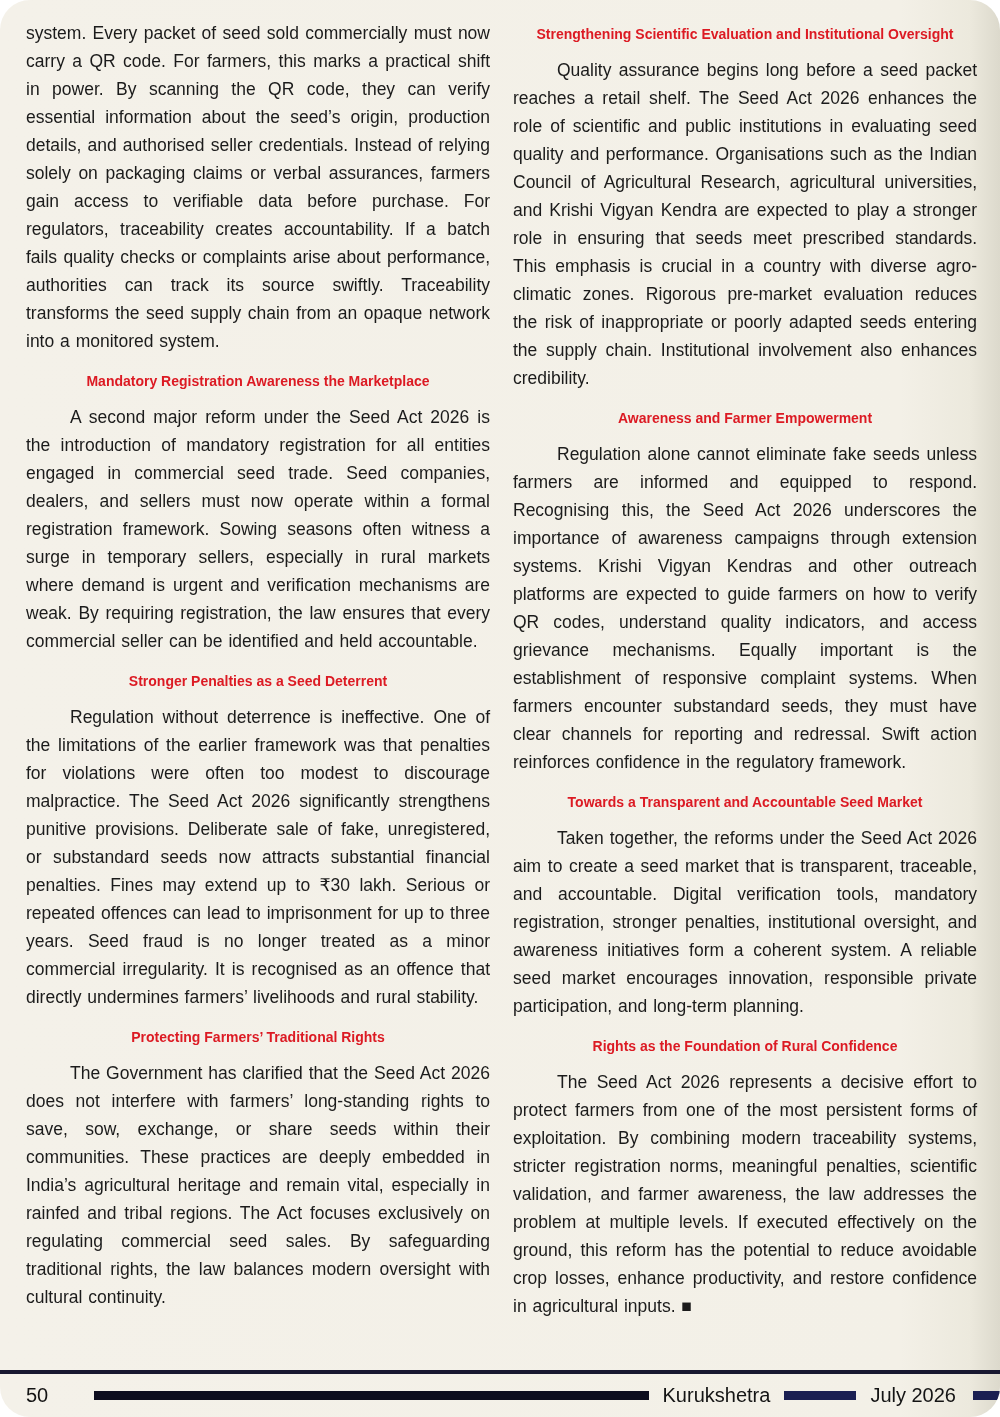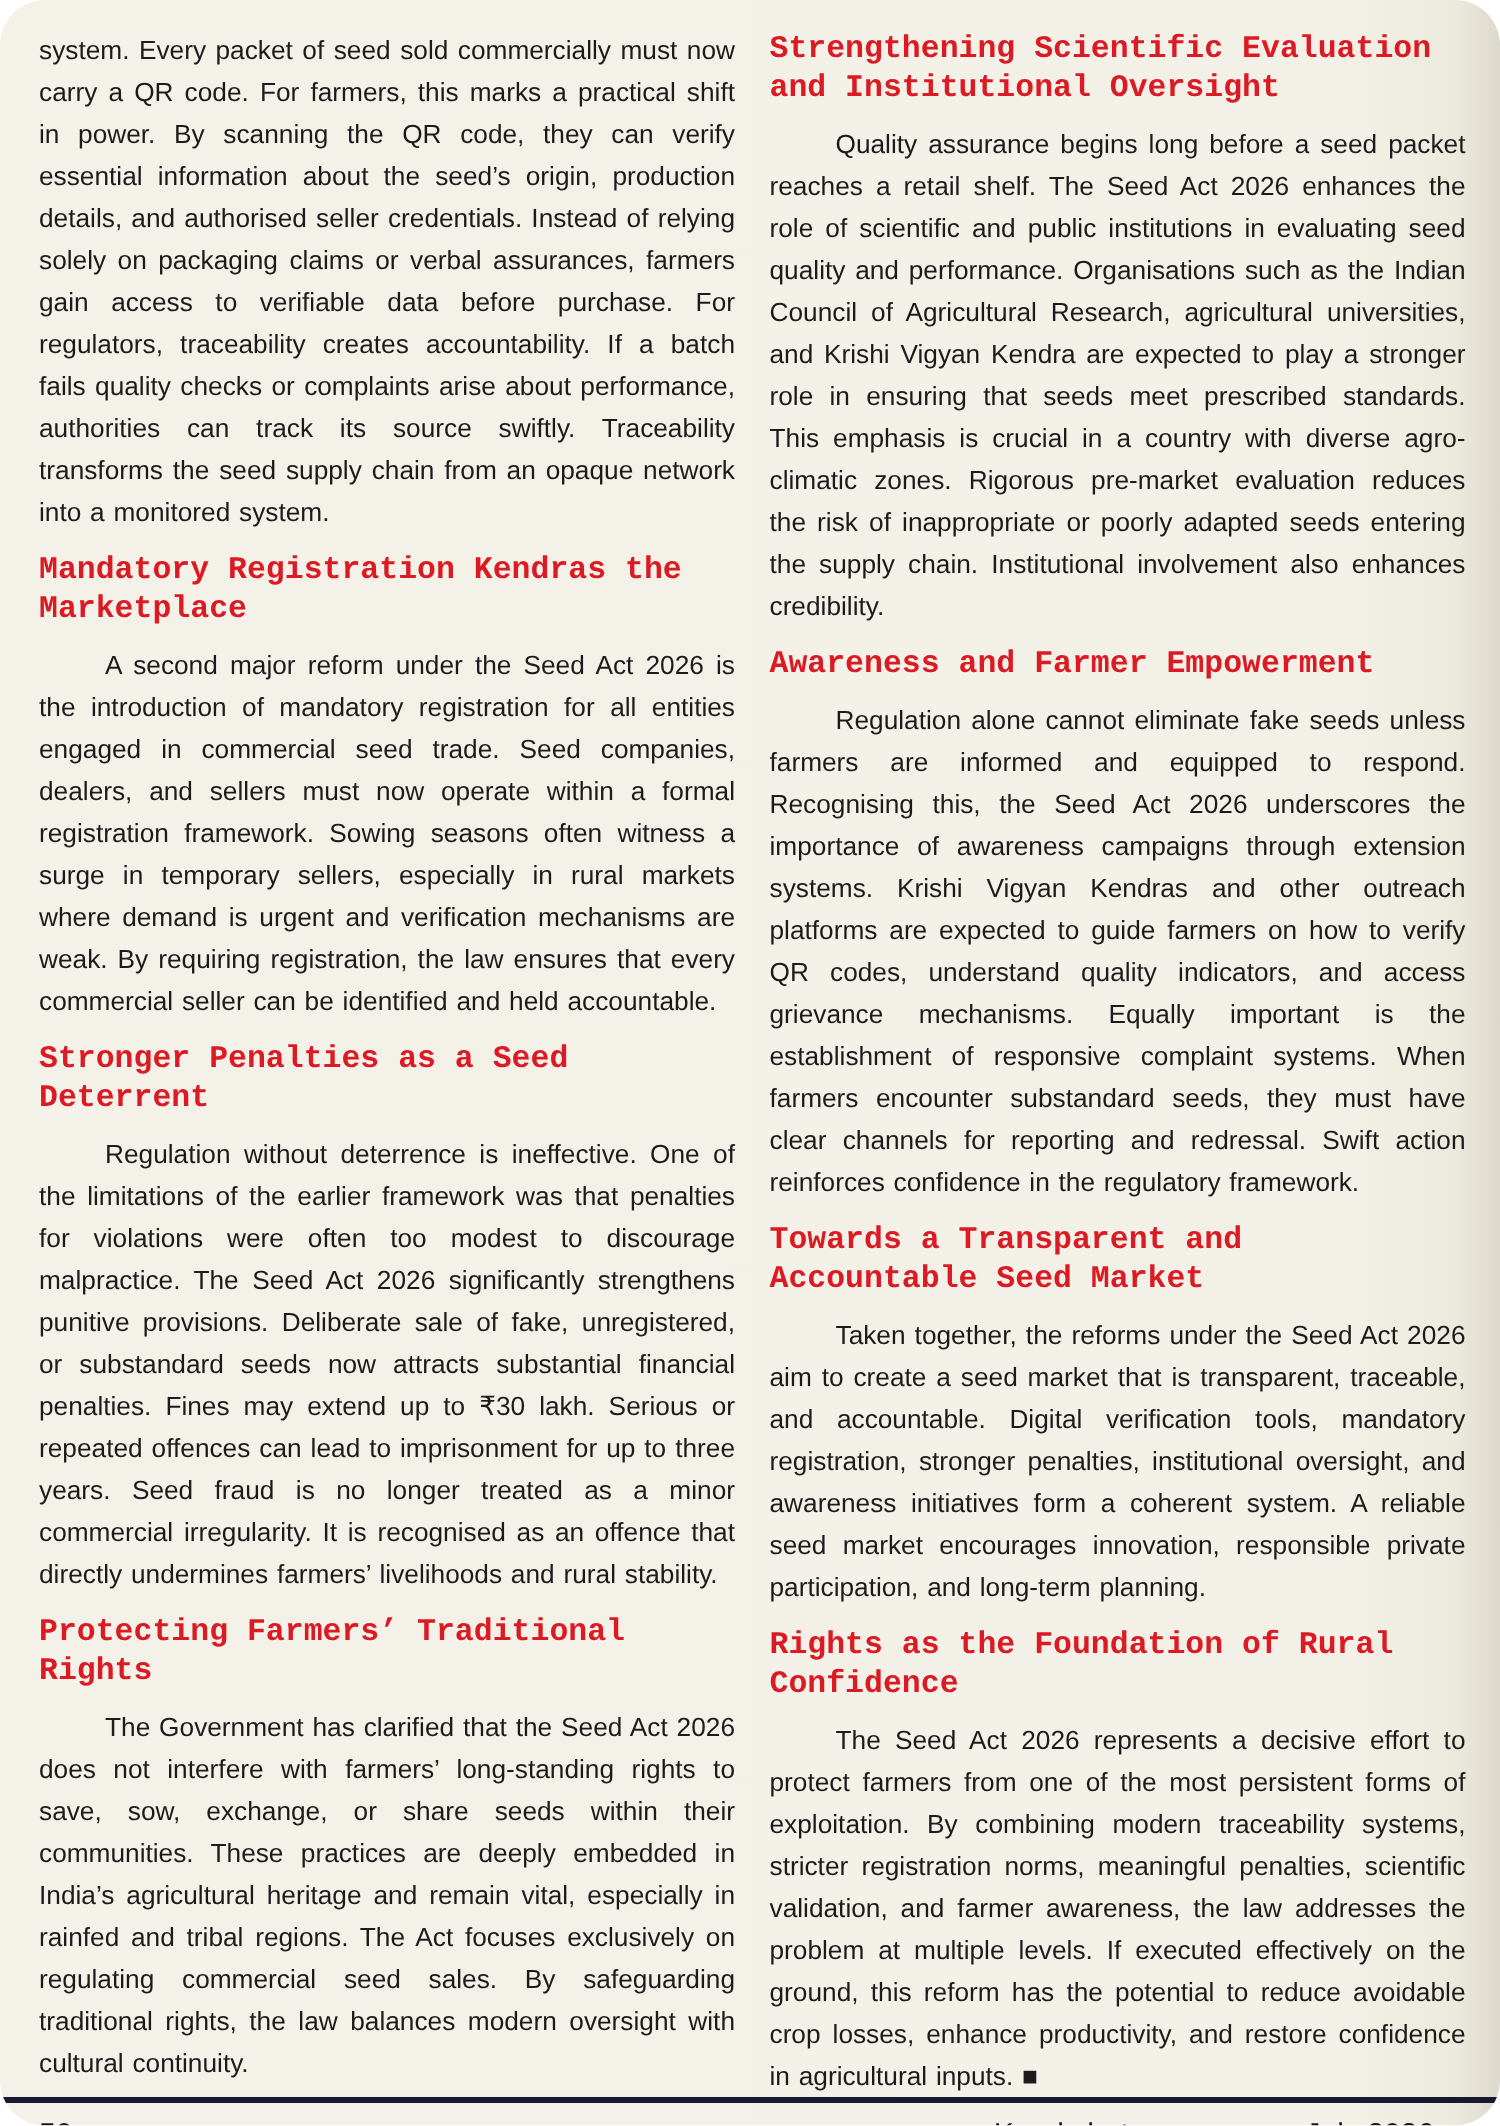--- a/index.html
+++ b/index.html
@@ -35,26 +35,25 @@
     margin: 0;
     font-size: 17.5px;
     line-height: 28px;
     text-align: justify;
     color: #1b1b1b;
     word-spacing: 1px;
   }
   .para.indent { text-indent: 44px; }
   .heading {
     margin: 13px 0 9px 0;
-    font-size: 21px;
+    font-size: 14px;
     line-height: 26px;
     font-weight: bold;
-    text-align: left;
+    text-align: center;
     color: #dc1a23;
-    font-family: Liberation Mono, monospace;
   }
   .col-right .heading.first { margin-top: 2px; }
   .footer-rule {
     height: 4px;
     background: #181830;
     width: 100%;
   }
   .footer-row {
     display: flex;
     align-items: center;
@@ -73,21 +72,21 @@
 </style>
 </head>
 <body>
 
 <div class="page">
 
   <main class="content">
 
     <section class="col col-left">
       <p class="para">system. Every packet of seed sold commercially must now carry a QR code. For farmers, this marks a practical shift in power. By scanning the QR code, they can verify essential information about the seed’s origin, production details, and authorised seller credentials. Instead of relying solely on packaging claims or verbal assurances, farmers gain access to verifiable data before purchase. For regulators, traceability creates accountability. If a batch fails quality checks or complaints arise about performance, authorities can track its source swiftly. Traceability transforms the seed supply chain from an opaque network into a monitored system.</p>
-      <h2 class="heading">Mandatory Registration Kendras the Marketplace</h2>
+      <h2 class="heading">Mandatory Registration Awareness the Marketplace</h2>
       <p class="para indent">A second major reform under the Seed Act 2026 is the introduction of mandatory registration for all entities engaged in commercial seed trade. Seed companies, dealers, and sellers must now operate within a formal registration framework. Sowing seasons often witness a surge in temporary sellers, especially in rural markets where demand is urgent and verification mechanisms are weak. By requiring registration, the law ensures that every commercial seller can be identified and held accountable.</p>
       <h2 class="heading">Stronger Penalties as a Seed Deterrent</h2>
       <p class="para indent">Regulation without deterrence is ineffective. One of the limitations of the earlier framework was that penalties for violations were often too modest to discourage malpractice. The Seed Act 2026 significantly strengthens punitive provisions. Deliberate sale of fake, unregistered, or substandard seeds now attracts substantial financial penalties. Fines may extend up to ₹30 lakh. Serious or repeated offences can lead to imprisonment for up to three years. Seed fraud is no longer treated as a minor commercial irregularity. It is recognised as an offence that directly undermines farmers’ livelihoods and rural stability.</p>
       <h2 class="heading">Protecting Farmers’ Traditional Rights</h2>
       <p class="para indent">The Government has clarified that the Seed Act 2026 does not interfere with farmers’ long-standing rights to save, sow, exchange, or share seeds within their communities. These practices are deeply embedded in India’s agricultural heritage and remain vital, especially in rainfed and tribal regions. The Act focuses exclusively on regulating commercial seed sales. By safeguarding traditional rights, the law balances modern oversight with cultural continuity.</p>
     </section>
 
     <section class="col col-right">
       <h2 class="heading first">Strengthening Scientific Evaluation and Institutional Oversight</h2>
       <p class="para indent">Quality assurance begins long before a seed packet reaches a retail shelf. The Seed Act 2026 enhances the role of scientific and public institutions in evaluating seed quality and performance. Organisations such as the Indian Council of Agricultural Research, agricultural universities, and Krishi Vigyan Kendra are expected to play a stronger role in ensuring that seeds meet prescribed standards. This emphasis is crucial in a country with diverse agro-climatic zones. Rigorous pre-market evaluation reduces the risk of inappropriate or poorly adapted seeds entering the supply chain. Institutional involvement also enhances credibility.</p>

